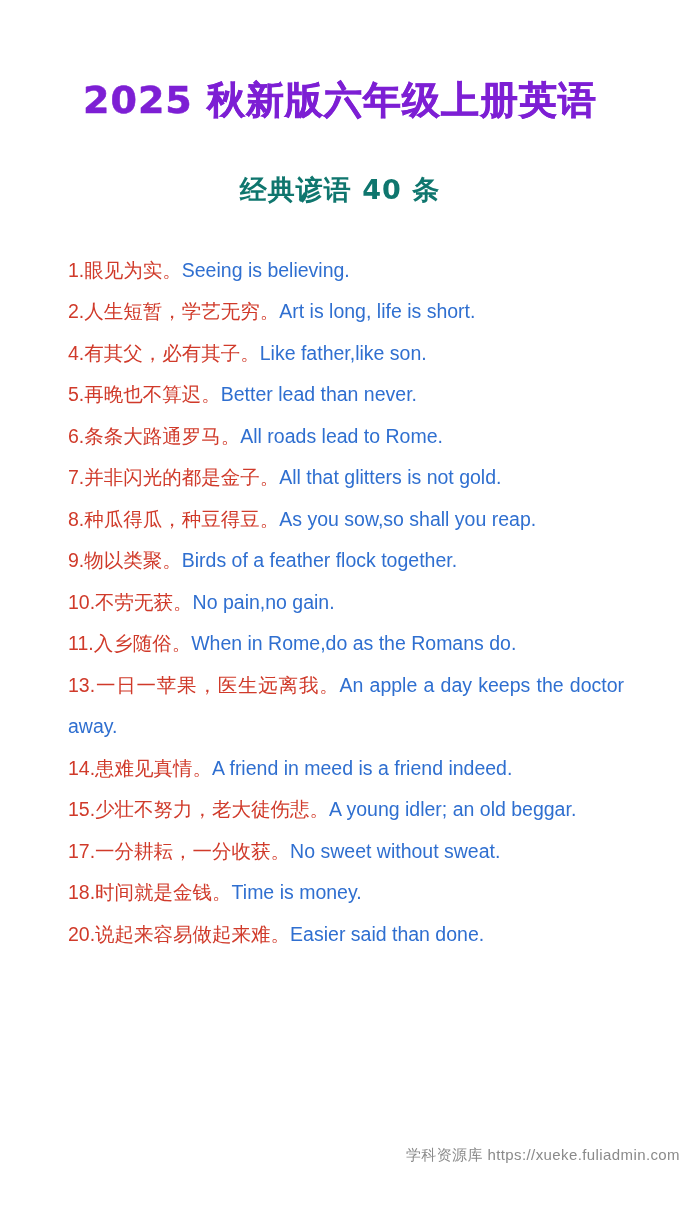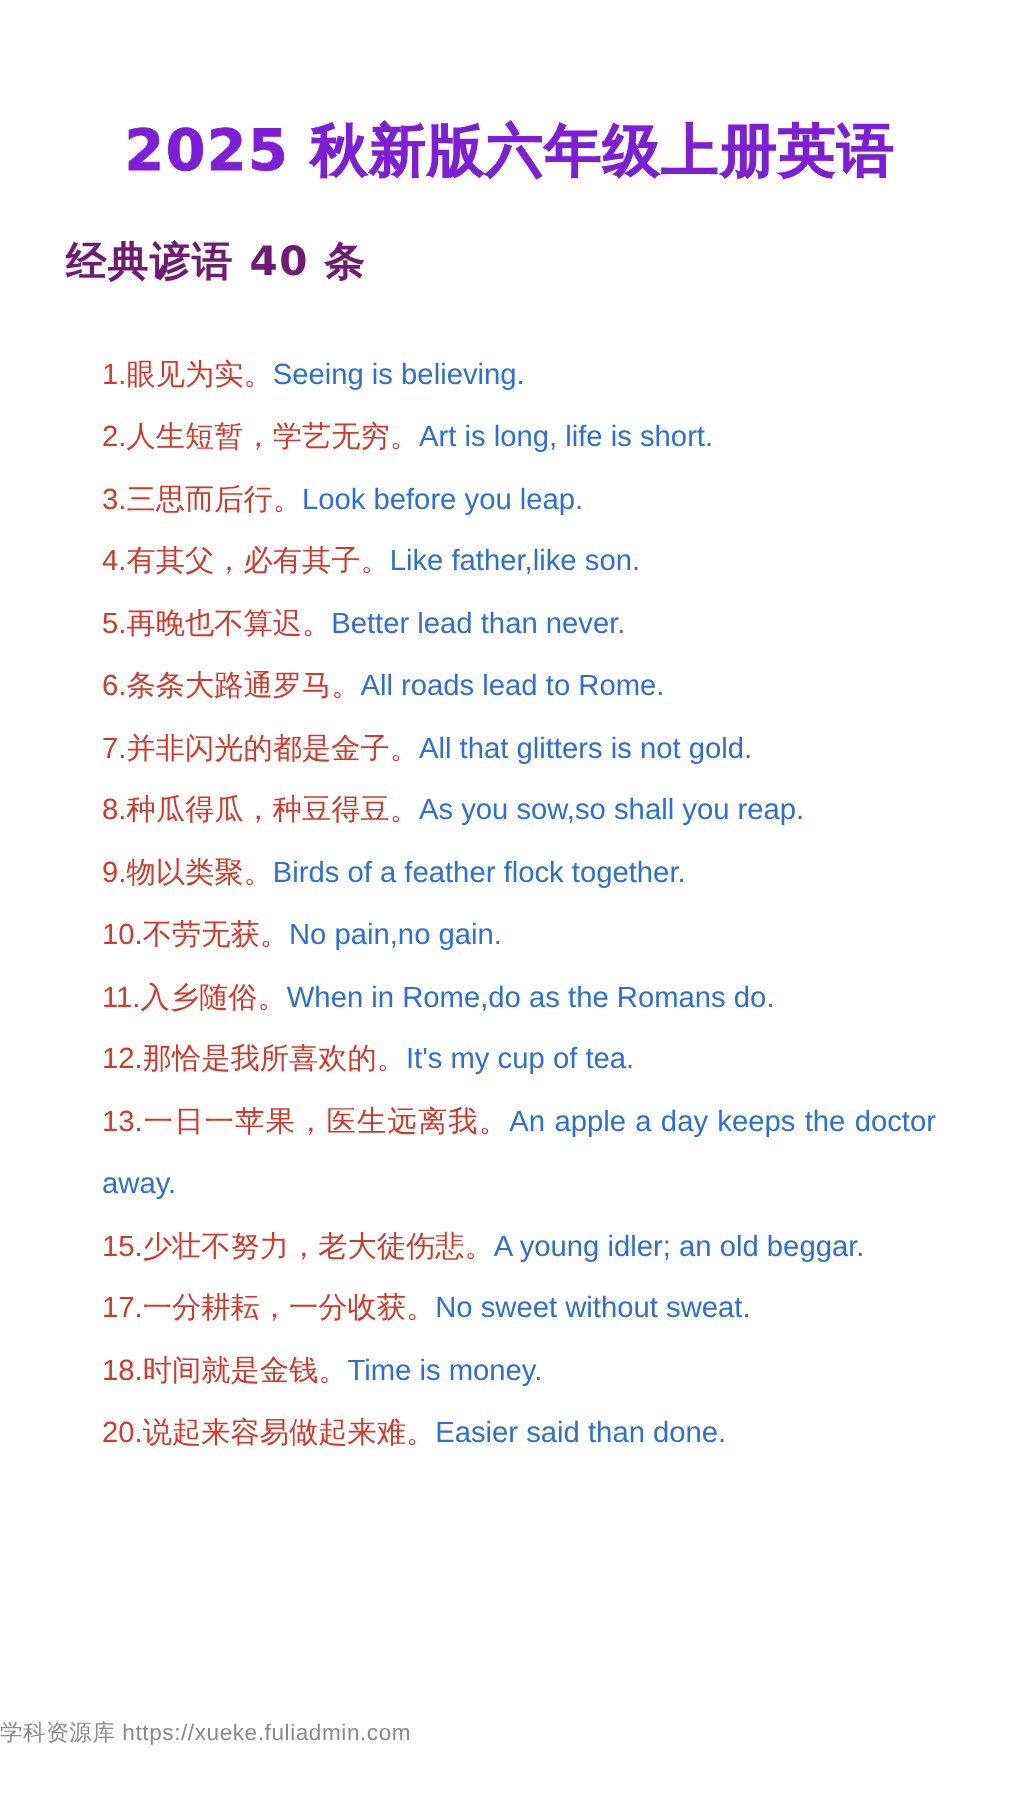--- a/index.html
+++ b/index.html
@@ -26,26 +26,27 @@
     text-align: center;
     font-family: "DejaVu Sans", sans-serif;
     font-weight: bold;
     font-size: 38px;
     letter-spacing: 1px;
     color: #7d1fd4;
     -webkit-text-stroke: 0.6px #7d1fd4;
     line-height: 1.2;
   }
   .sub-title {
-    margin: 0;
+    margin: 16px;
     padding-top: 32px;
+    text-align: center;
     font-family: "DejaVu Sans", sans-serif;
     font-weight: bold;
     font-size: 27px;
-    color: #701a75;
+    color: #0f766e;
     letter-spacing: 1px;
   }
   .list {
     margin: 12px;
     padding: 26px 0 0 12px;
     list-style: none;
   }
   .item {
     font-size: 19.5px;
     line-height: 41.5px;
@@ -60,49 +61,48 @@
     color: #d03a2a;
   }
   .item .en {
     color: #2f6fd0;
   }
   .footer {
     position: absolute;
     left: 0;
     right: 0;
     bottom: 44px;
-    text-align: left;
+    text-align: right;
     font-size: 15px;
     color: #8a8a8a;
     letter-spacing: 0.4px;
   }
 </style>
 </head>
 <body>
 
 <div class="page">
 
   <h1 class="main-title">2025 秋新版六年级上册英语</h1>
 
   <h2 class="sub-title">经典谚语 40 条</h2>
 
   <ul class="list">
       <li class="item"><span class="num">1.</span><span class="cn">眼见为实。</span><span class="en">Seeing is believing.</span></li>
       <li class="item"><span class="num">2.</span><span class="cn">人生短暂，学艺无穷。</span><span class="en">Art is long, life is short.</span></li>
-      <li class="item"><span class="num">3.</span><span class="cn">三思而后行。</span><span class="en">Look before you leap.</span></li>
       <li class="item"><span class="num">4.</span><span class="cn">有其父，必有其子。</span><span class="en">Like father,like son.</span></li>
       <li class="item"><span class="num">5.</span><span class="cn">再晚也不算迟。</span><span class="en">Better lead than never.</span></li>
       <li class="item"><span class="num">6.</span><span class="cn">条条大路通罗马。</span><span class="en">All roads lead to Rome.</span></li>
       <li class="item"><span class="num">7.</span><span class="cn">并非闪光的都是金子。</span><span class="en">All that glitters is not gold.</span></li>
       <li class="item"><span class="num">8.</span><span class="cn">种瓜得瓜，种豆得豆。</span><span class="en">As you sow,so shall you reap.</span></li>
       <li class="item"><span class="num">9.</span><span class="cn">物以类聚。</span><span class="en">Birds of a feather flock together.</span></li>
       <li class="item"><span class="num">10.</span><span class="cn">不劳无获。</span><span class="en">No pain,no gain.</span></li>
       <li class="item"><span class="num">11.</span><span class="cn">入乡随俗。</span><span class="en">When in Rome,do as the Romans do.</span></li>
-      <li class="item"><span class="num">12.</span><span class="cn">那恰是我所喜欢的。</span><span class="en">It's my cup of tea.</span></li>
       <li class="item"><span class="num">13.</span><span class="cn">一日一苹果，医生远离我。</span><span class="en">An apple a day keeps the doctor away.</span></li>
+      <li class="item"><span class="num">14.</span><span class="cn">患难见真情。</span><span class="en">A friend in meed is a friend indeed.</span></li>
       <li class="item"><span class="num">15.</span><span class="cn">少壮不努力，老大徒伤悲。</span><span class="en">A young idler; an old beggar.</span></li>
       <li class="item"><span class="num">17.</span><span class="cn">一分耕耘，一分收获。</span><span class="en">No sweet without sweat.</span></li>
       <li class="item"><span class="num">18.</span><span class="cn">时间就是金钱。</span><span class="en">Time is money.</span></li>
       <li class="item"><span class="num">20.</span><span class="cn">说起来容易做起来难。</span><span class="en">Easier said than done.</span></li>
     </ul>
 
   <div class="footer">学科资源库 https://xueke.fuliadmin.com</div>
 
 </div>
 

